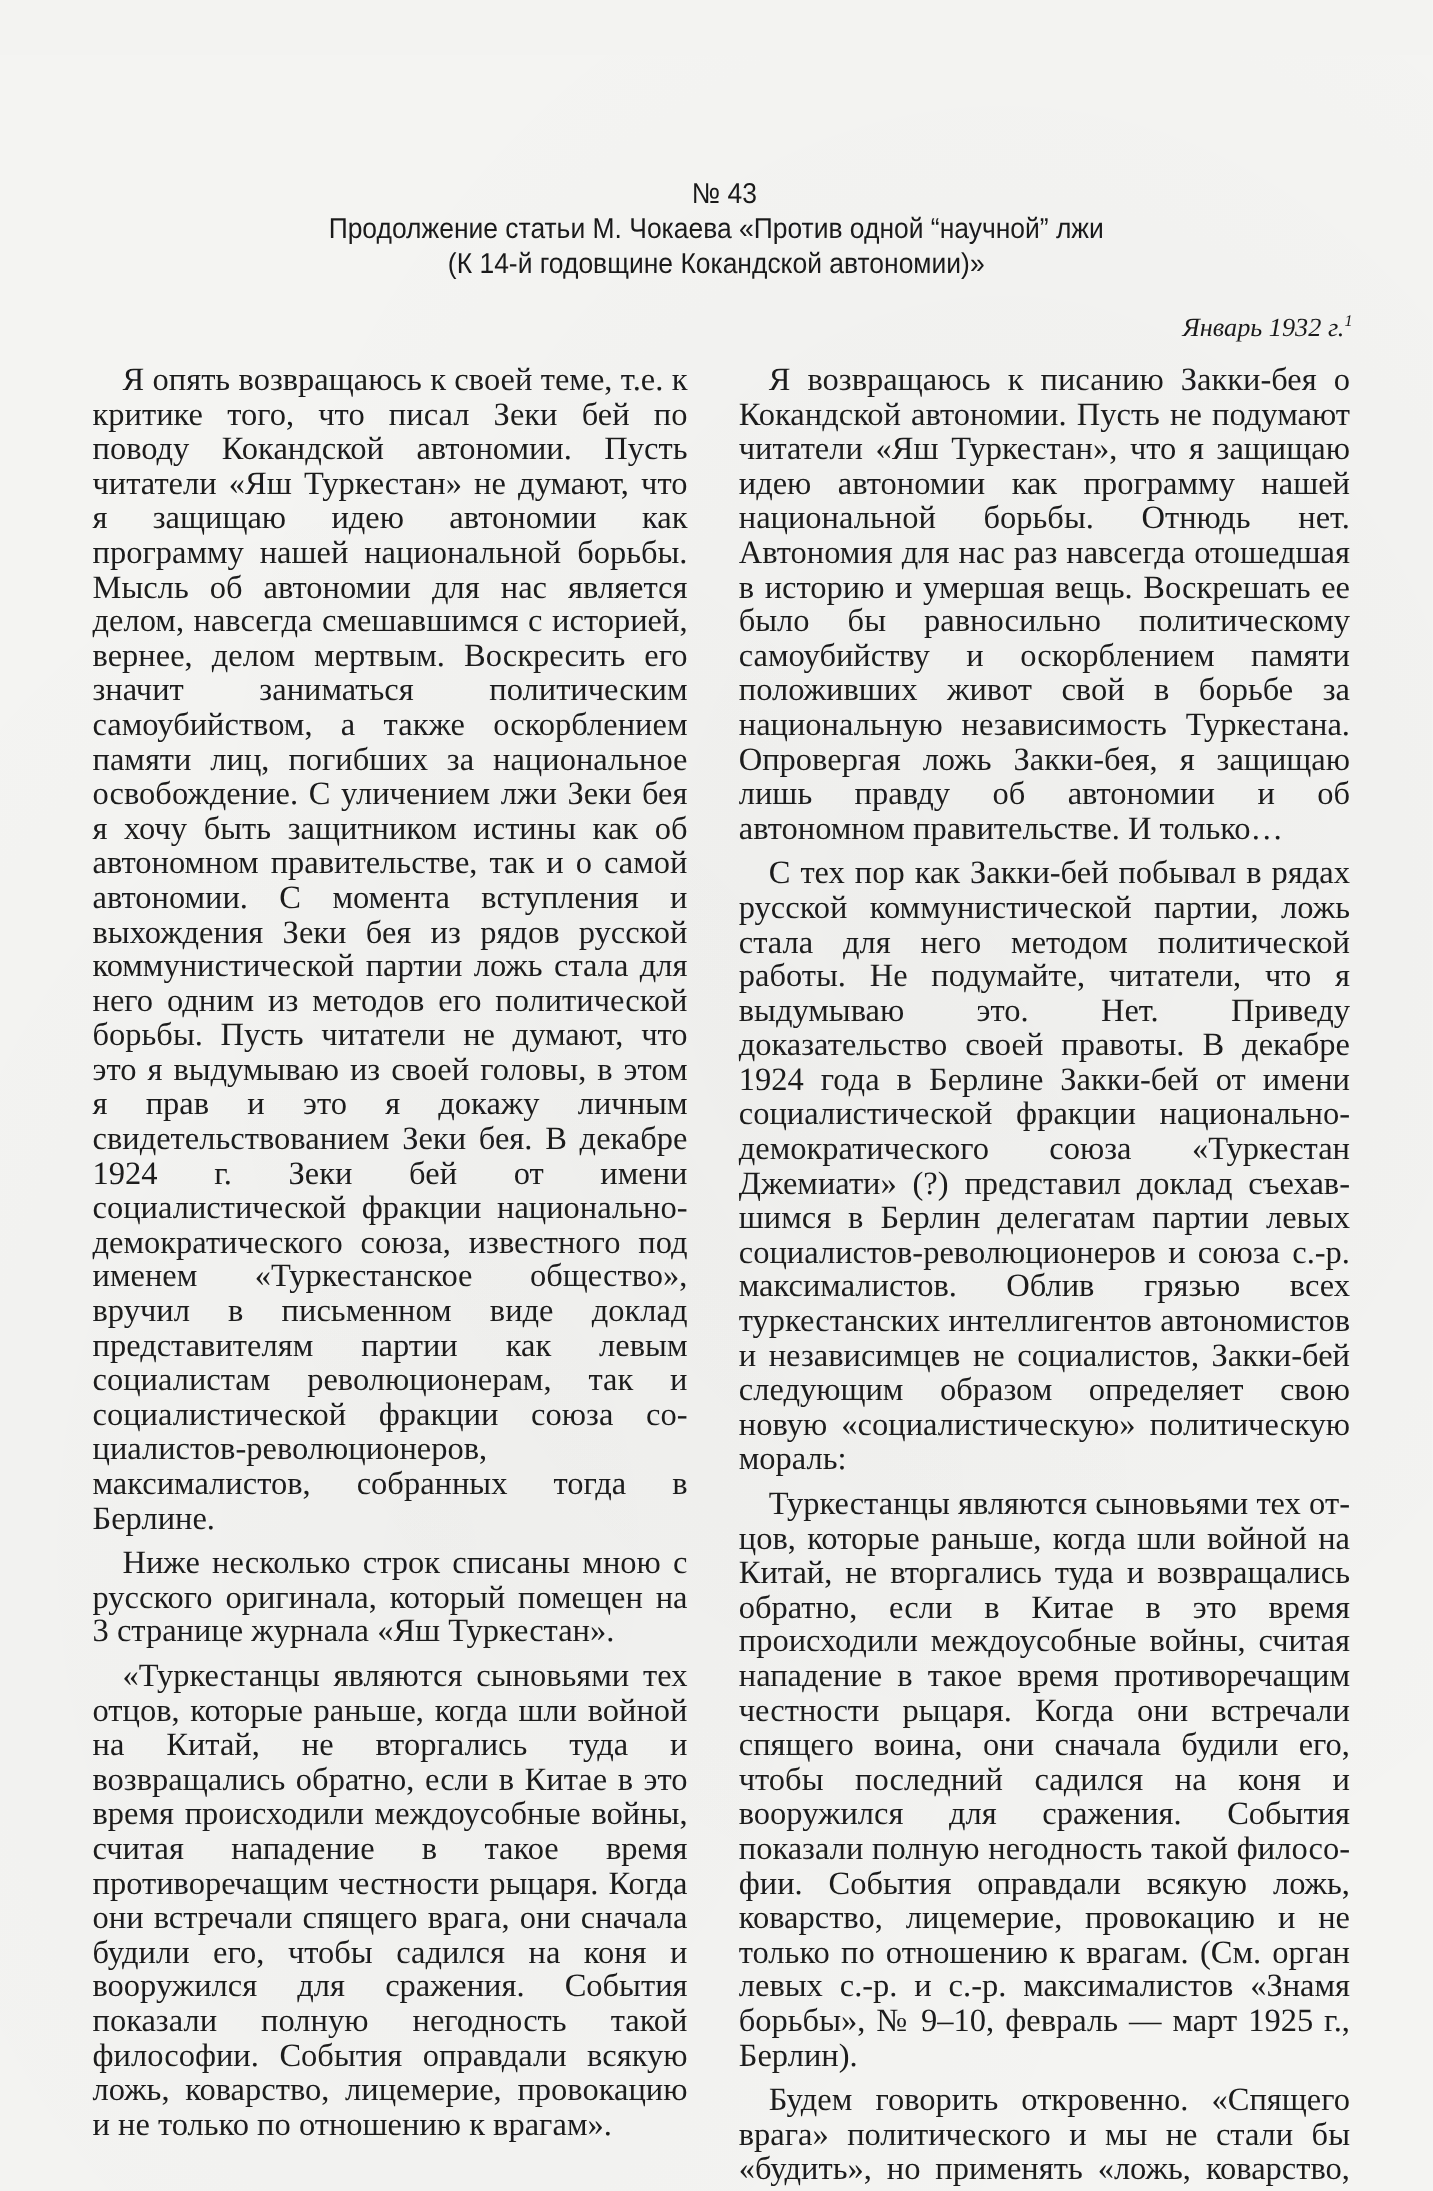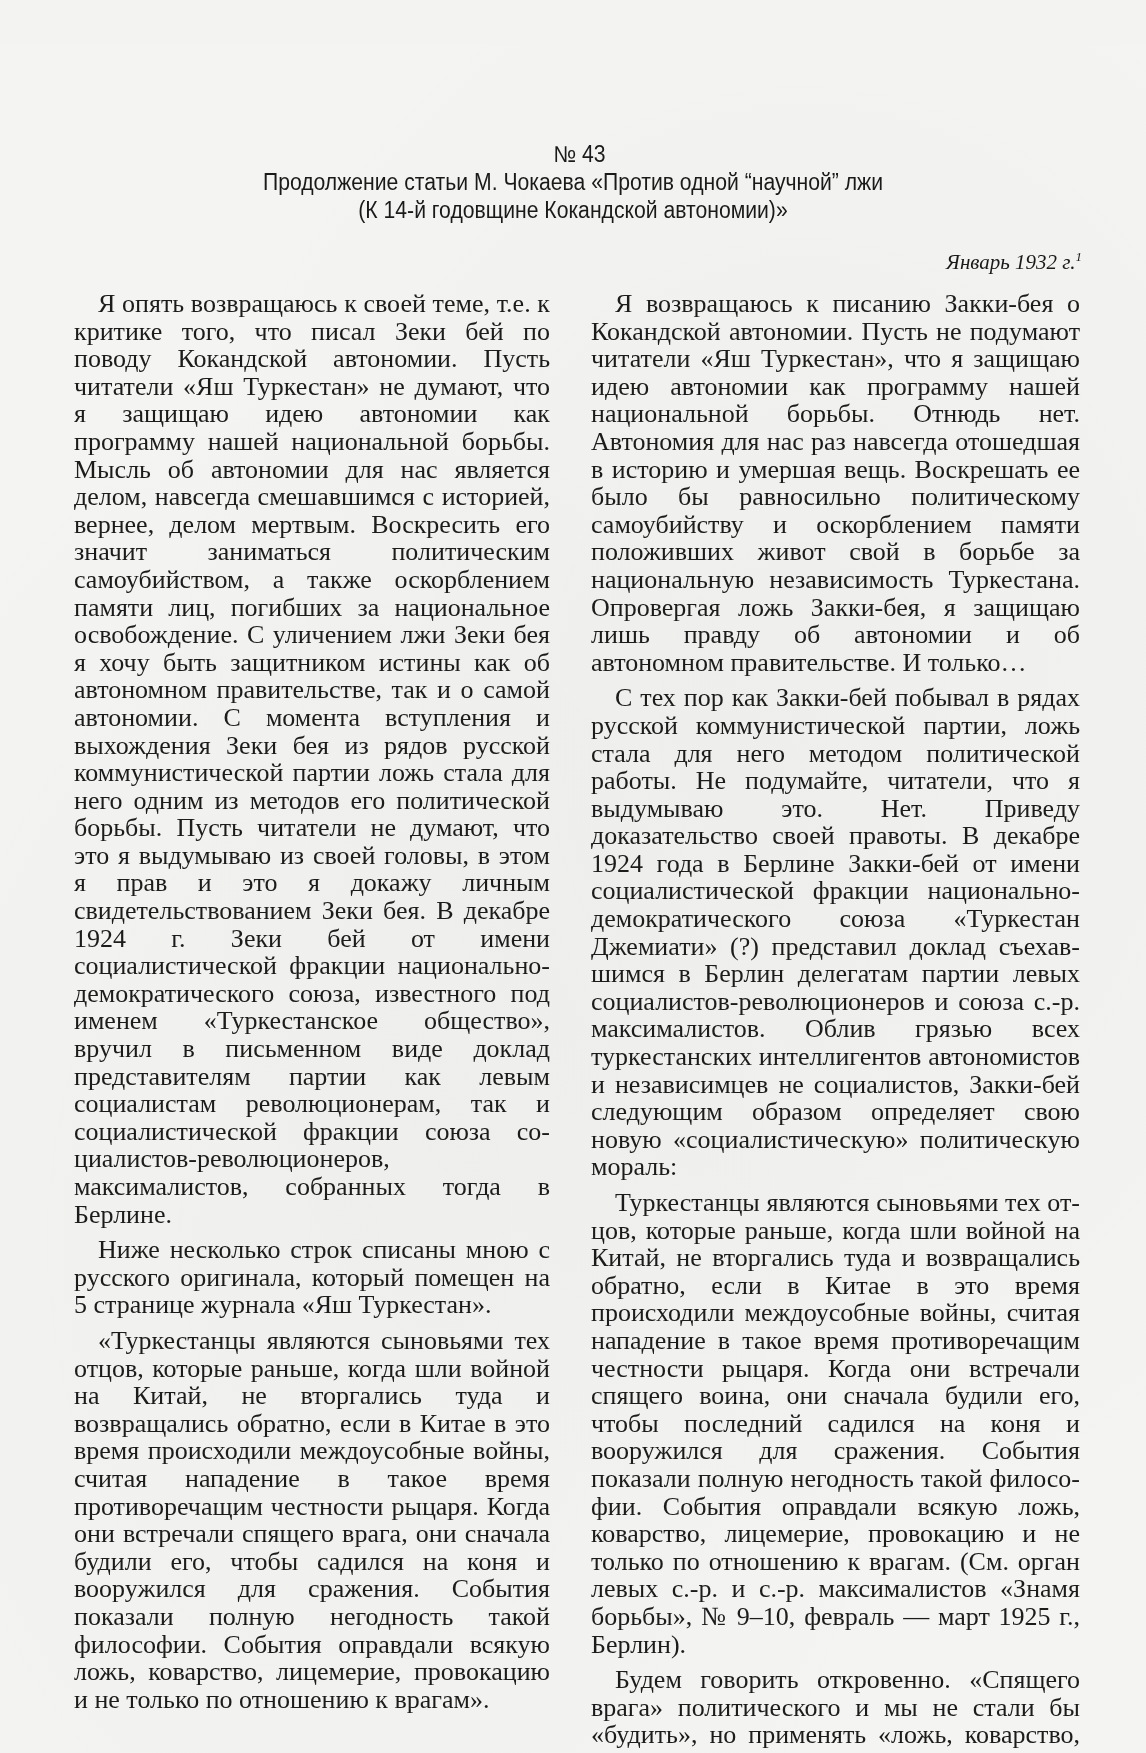--- a/index.html
+++ b/index.html
@@ -89,21 +89,21 @@
     <span class="title-line">Продолжение статьи М. Чокаева «Против одной “научной” лжи</span>
     <span class="title-line">(К 14-й годовщине Кокандской автономии)»</span>
   </div>
 
   <div class="date">
     <span>Январь 1932 г.</span><sup>1</sup>
   </div>
 
   <div class="col left">
     <p>Я опять возвращаюсь к своей теме, т.е. к критике того, что писал Зеки бей по поводу Кокандской автономии. Пусть читатели «Яш Туркестан» не думают, что я защищаю идею автономии как программу нашей националь­ной борьбы. Мысль об автономии для нас яв­ляется делом, навсегда смешавшимся с исто­рией, вернее, делом мертвым. Воскресить его значит заниматься политическим самоубийст­вом, а также оскорблением памяти лиц, по­гибших за национальное освобождение. С уличением лжи Зеки бея я хочу быть защит­ником истины как об автономном правитель­стве, так и о самой автономии. С момента вступления и выхождения Зеки бея из рядов русской коммунистической партии ложь стала для него одним из методов его политической борьбы. Пусть читатели не думают, что это я выдумываю из своей головы, в этом я прав и это я докажу личным свидетельствованием Зеки бея. В декабре 1924 г. Зеки бей от имени социалистической фракции национально-демократического союза, известного под име­нем «Туркестанское общество», вручил в письменном виде доклад представителям пар­тии как левым социалистам революционерам, так и социалистической фракции союза со­циалистов-революционеров, максималистов, собранных тогда в Берлине.</p>
-    <p>Ниже несколько строк списаны мною с русского оригинала, который помещен на 5 странице журнала «Яш Туркестан».</p>
+    <p>Ниже несколько строк списаны мною с русского оригинала, который помещен на 3 странице журнала «Яш Туркестан».</p>
     <p>«Туркестанцы являются сыновьями тех от­цов, которые раньше, когда шли войной на Ки­тай, не вторгались туда и возвращались обратно, если в Китае в это время происходили междо­усобные войны, считая нападение в такое время противоречащим честности рыцаря. Когда они встречали спящего врага, они сначала будили его, чтобы садился на коня и вооружился для сражения. События показали полную негод­ность такой философии. События оправдали всякую ложь, коварство, лицемерие, провока­цию и не только по отношению к врагам».</p>
   </div>
 
   <div class="col right">
     <p>Я возвращаюсь к писанию Закки-бея о Ко­кандской автономии. Пусть не подумают чи­татели «Яш Туркестан», что я защищаю идею автономии как программу нашей националь­ной борьбы. Отнюдь нет. Автономия для нас раз навсегда отошедшая в историю и умершая вещь. Воскрешать ее было бы равносильно политическому самоубийству и оскорблением памяти положивших живот свой в борьбе за национальную независимость Туркестана. Опровергая ложь Закки-бея, я защищаю лишь правду об автономии и об автономном прави­тельстве. И только…</p>
     <p>С тех пор как Закки-бей побывал в рядах русской коммунистической партии, ложь ста­ла для него методом политической работы. Не подумайте, читатели, что я выдумываю это. Нет. Приведу доказательство своей правоты. В декабре 1924 года в Берлине Закки-бей от имени социалистической фракции нацио­нально-демократического союза «Туркестан Джемиати» (?) представил доклад съехав­шимся в Берлин делегатам партии левых со­циалистов-революционеров и союза с.-р. мак­сималистов. Облив грязью всех туркестанских интеллигентов автономистов и независимцев не социалистов, Закки-бей следующим обра­зом определяет свою новую «социалистиче­скую» политическую мораль:</p>
     <p>Туркестанцы являются сыновьями тех от­цов, которые раньше, когда шли войной на Китай, не вторгались туда и возвращались об­ратно, если в Китае в это время происходили междоусобные войны, считая нападение в та­кое время противоречащим честности рыцаря. Когда они встречали спящего воина, они сна­чала будили его, чтобы последний садился на коня и вооружился для сражения. События показали полную негодность такой филосо­фии. События оправдали всякую ложь, ковар­ство, лицемерие, провокацию и не только по отношению к врагам. (См. орган левых с.-р. и с.-р. максималистов «Знамя борьбы», № 9–10, февраль — март 1925 г., Берлин).</p>
     <p>Будем говорить откровенно. «Спящего вра­га» политического и мы не стали бы «будить», но применять «ложь, коварство, лицемерие, провокацию по отношению к не врагам» — для этого надо потерять всякое понятие о со­вести… Нет. Туркестанцы, врага вашего, вра­га национальной свободы нашей родины надо бить, его временный «сон» надо превратить в</p>
   </div>
 

